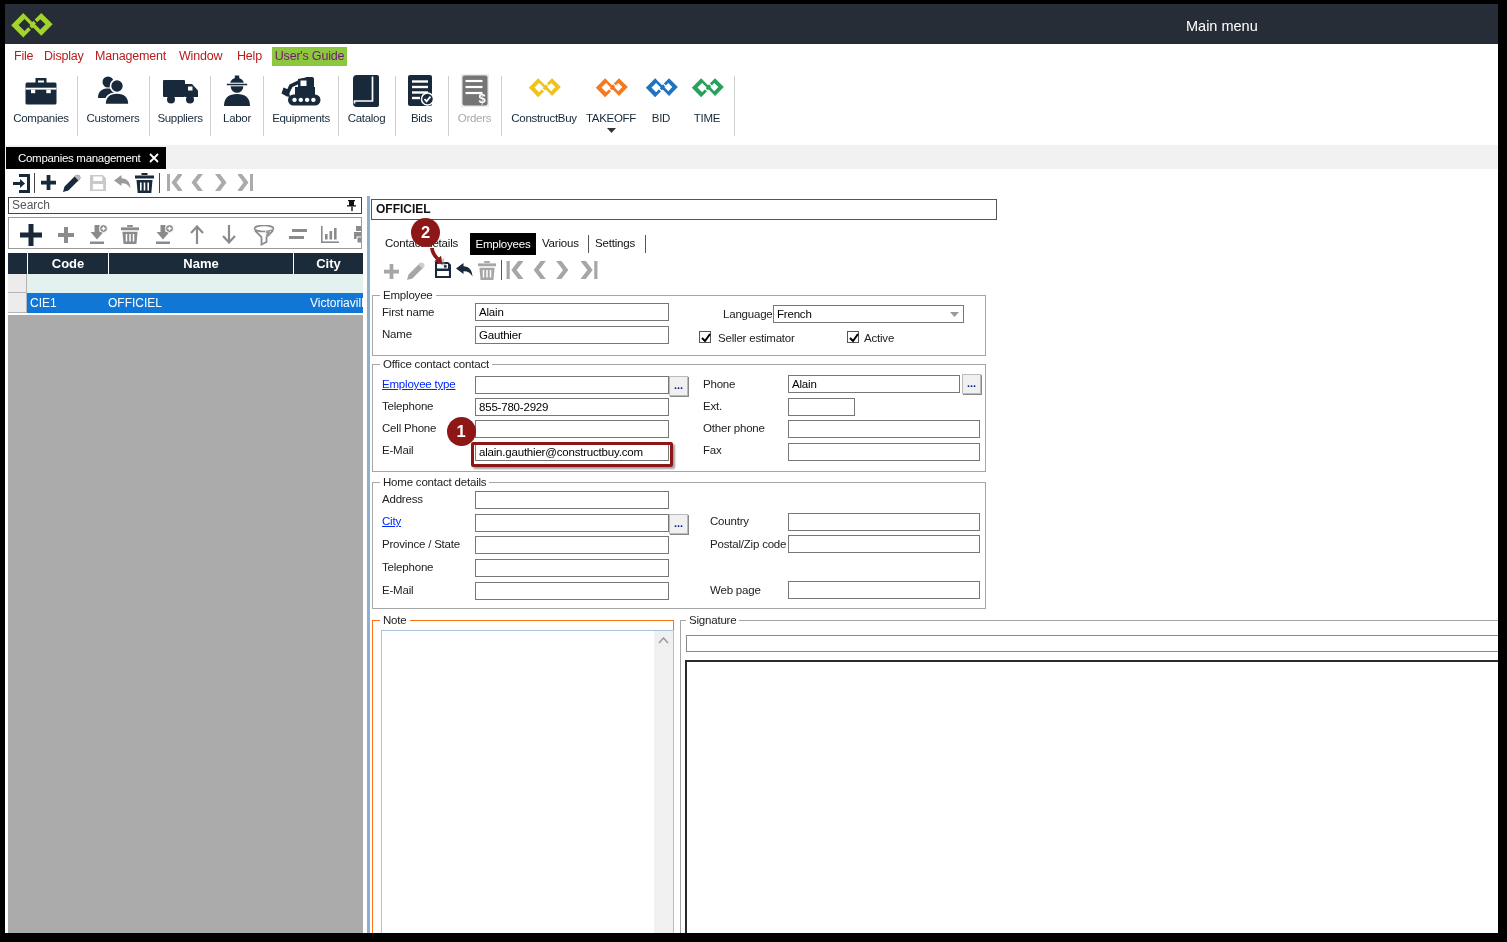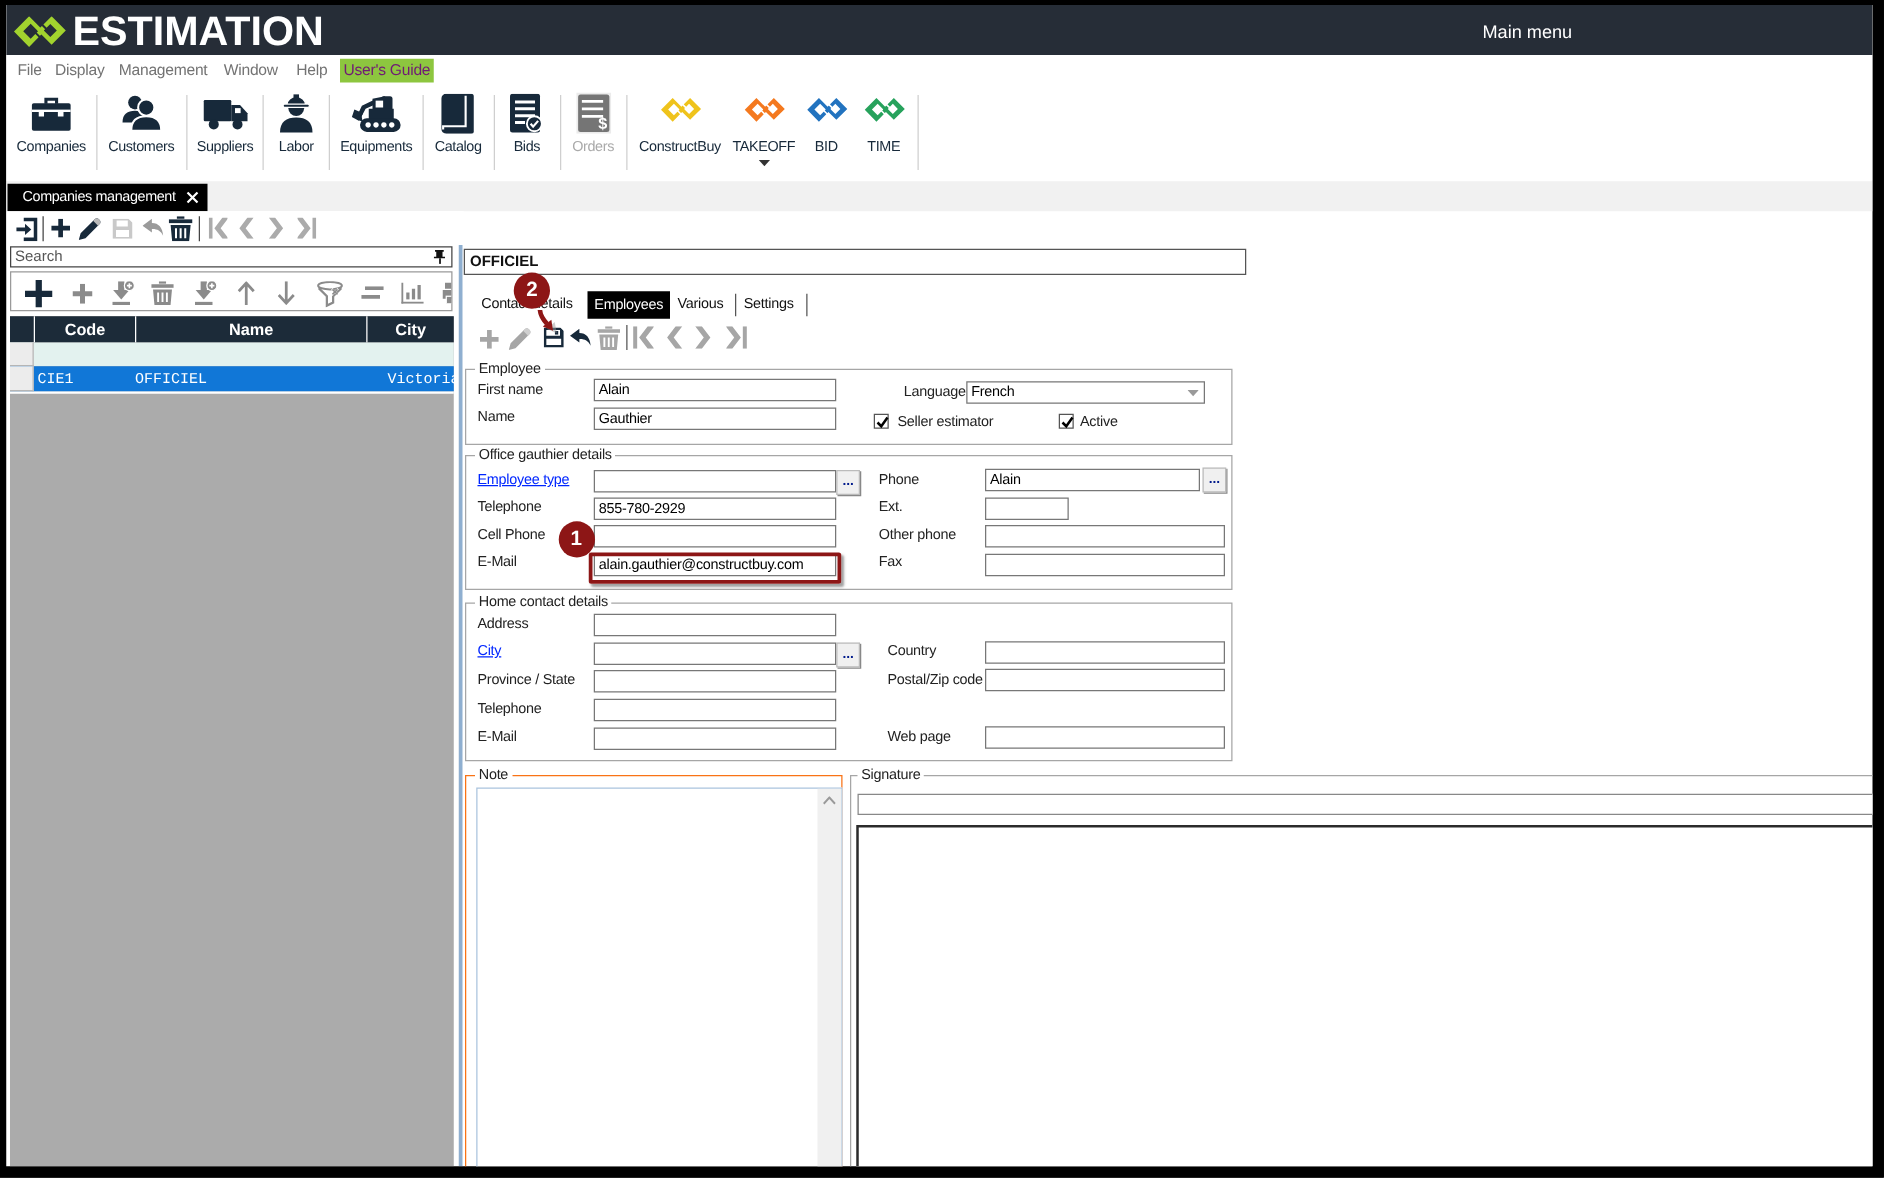--- a/index.html
+++ b/index.html
@@ -6,39 +6,39 @@
 html,body{width:1507px;height:942px;background:#000;overflow:hidden;}
 body{font-family:"Liberation Sans",sans-serif;}
 .abs{position:absolute;}
 #root{position:absolute;left:0;top:0;width:1507px;height:942px;background:#000;}
 #app{position:absolute;left:5px;top:4px;width:1493px;height:929px;background:#fff;overflow:hidden;}
 
 #titlebar{position:absolute;left:0;top:0;width:1493px;height:40px;background:#262d37;}
 #logotext{position:absolute;left:53px;top:2px;color:#fff;font-weight:bold;font-size:33px;letter-spacing:0px;}
 #mainmenu{position:absolute;left:1181px;top:14px;color:#fff;font-size:14.5px;}
 #menubar{position:absolute;left:0;top:40px;width:1493px;height:24px;background:#fff;}
-.mi{position:absolute;top:5px;font-size:12.5px;letter-spacing:-0.2px;color:#737373;}
+.mi{position:absolute;top:5px;font-size:12.5px;letter-spacing:-0.2px;color:#b91c1c;}
 #uguide{position:absolute;left:267px;top:3px;width:75px;height:19px;background:#8dc63f;color:#701a75;font-size:12.5px;letter-spacing:-0.2px;text-align:center;line-height:19px;}
 #toolbar{position:absolute;left:0;top:64px;width:1493px;height:77px;background:#fff;}
 .tbsep{position:absolute;top:8px;height:60px;width:1px;background:#cfcfcf;}
 .tbi{position:absolute;top:5px;text-align:center;}
 .tbi .lbl{position:absolute;top:39px;left:0;right:0;font-size:11.5px;letter-spacing:-0.3px;color:#17293a;}
 .tbi>svg{margin-top:2px;}
 .tbi .lbl.dis{color:#a9a9a9;}
 #tabstrip{position:absolute;left:0;top:141px;width:1493px;height:24px;background:#f1f1f1;}
 #tab1{position:absolute;left:1px;top:2px;width:160px;height:22px;background:#000;color:#fff;font-size:11.5px;line-height:22px;letter-spacing:-0.3px;}
 
 #ltoolbar{position:absolute;left:0;top:165px;width:366px;height:31px;background:#fff;}
 #searchbox{position:absolute;left:3px;top:193px;width:354px;height:17px;border:1px solid #444;background:#fff;font-size:12px;color:#555;line-height:15px;padding-left:3px;}
 #ltoolbar2{position:absolute;left:3px;top:213px;width:354px;height:32px;border:1px solid #9a9a9a;background:#fff;overflow:hidden;}
 #grid{position:absolute;left:3px;top:249px;width:355px;height:680px;background:#ababab;}
 #ghead{position:absolute;left:0;top:0;width:355px;height:21px;background:#1c2b39;color:#fff;font-weight:bold;font-size:13px;}
 .gh{position:absolute;top:0;height:21px;line-height:21px;text-align:center;border-left:1px solid #fff;}
 #grow1{position:absolute;left:0;top:21px;width:355px;height:19px;background:#e3f2ef;}
-#grow2{position:absolute;left:0;top:40px;width:355px;height:20px;background:#1177d7;color:#fff;font-size:12px;line-height:20px;font-family:Liberation Mono, monospace;}
+#grow2{position:absolute;left:0;top:40px;width:355px;height:20px;background:#1177d7;color:#fff;font-size:12px;line-height:20px;}
 .gind{position:absolute;left:0;top:0;width:19px;height:100%;background:#ececec;border-right:1px solid #b5b5b5;border-bottom:1px solid #b5b5b5;}
 #splitter{position:absolute;left:362px;top:192px;width:3px;height:737px;background:#8fafd0;}
 
 #rtitle{position:absolute;left:366px;top:195px;width:626px;height:21px;border:1px solid #555;background:#fff;font-weight:bold;font-size:12px;color:#111;line-height:19px;padding-left:4px;}
 .rtab{position:absolute;top:233px;font-size:11.5px;letter-spacing:-0.2px;color:#111;}
 #rtabsel{position:absolute;left:465px;top:229px;width:66px;height:22px;background:#000;color:#fff;font-size:11.5px;letter-spacing:-0.2px;text-align:center;line-height:22px;}
 .rtsep{position:absolute;top:231px;width:1px;height:18px;background:#555;}
 
 .fs{position:absolute;border:1px solid #a6a6a6;background:#fff;}
 .fs .lg{position:absolute;top:-7px;left:7px;background:#fff;padding:0 3px;font-size:11.5px;letter-spacing:-0.2px;color:#222;}
@@ -59,21 +59,20 @@
 <div id="root">
 <div id="app">
   <div id="titlebar">
     <svg class="abs" style="left:5px;top:9px" width="43" height="25" viewBox="0 0 41 24">
           <g fill="#a2d32e">
       <path fill-rule="evenodd" d="M12.6,0 L24.2,11.8 L12.6,23.6 L1,11.8 Z M13.8,5.8 L19.5,11.5 L13.8,17.2 L8.1,11.5 Z"></path>
       <path fill-rule="evenodd" d="M29.9,0 L40.8,10.9 L29.9,21.8 L19,10.9 Z M28.9,5.9 L33.9,10.9 L28.9,15.9 L23.9,10.9 Z"></path>
       <path d="M21.7,5.6 L26.7,10.6 M16.8,12 L21.8,17" stroke="#262d37" stroke-width="1.6" fill="none"></path>
     </g>
         </svg>
-    <div id="logotext">ESTIMATION</div>
     <div id="mainmenu">Main menu</div>
   </div>
   <div id="menubar">
     <div class="mi" style="left:9px;">File</div>
     <div class="mi" style="left:39px;">Display</div>
     <div class="mi" style="left:90px;">Management</div>
     <div class="mi" style="left:174px;">Window</div>
     <div class="mi" style="left:232px;">Help</div>
     <div id="uguide">User's Guide</div>
   </div>
@@ -465,21 +464,21 @@
       </div>
   <div class="flabel" style="left:713px;top:328px;">Seller estimator</div>
   <div class="cb" style="left:842px;top:327px;">
         <svg width="12" height="12" viewBox="0 0 12 12">
           <path d="M2,6 L5,9 L10,2" stroke="#000" stroke-width="2" fill="none"></path>
         </svg>
       </div>
   <div class="flabel" style="left:859px;top:328px;">Active</div>
 
   <div class="fs" style="left:367px;top:360px;width:614px;height:108px;">
-    <div class="lg">Office gauthier details</div>
+    <div class="lg">Office contact contact</div>
   </div>
   <div class="flink" style="left:377px;top:374px;">Employee type</div>
   <div class="inp" style="left:470px;top:372px;width:194px;"></div>
   <div class="btn3" style="left:664px;top:372px;">...</div>
   <div class="flabel" style="left:698px;top:374px;">Phone</div>
   <div class="inp" style="left:783px;top:371px;width:172px;">Alain</div>
   <div class="btn3" style="left:957px;top:370px;">...</div>
   <div class="flabel" style="left:377px;top:396px;">Telephone</div>
   <div class="inp" style="left:470px;top:394px;width:194px;">855-780-2929</div>
   <div class="flabel" style="left:698px;top:396px;">Ext.</div>

